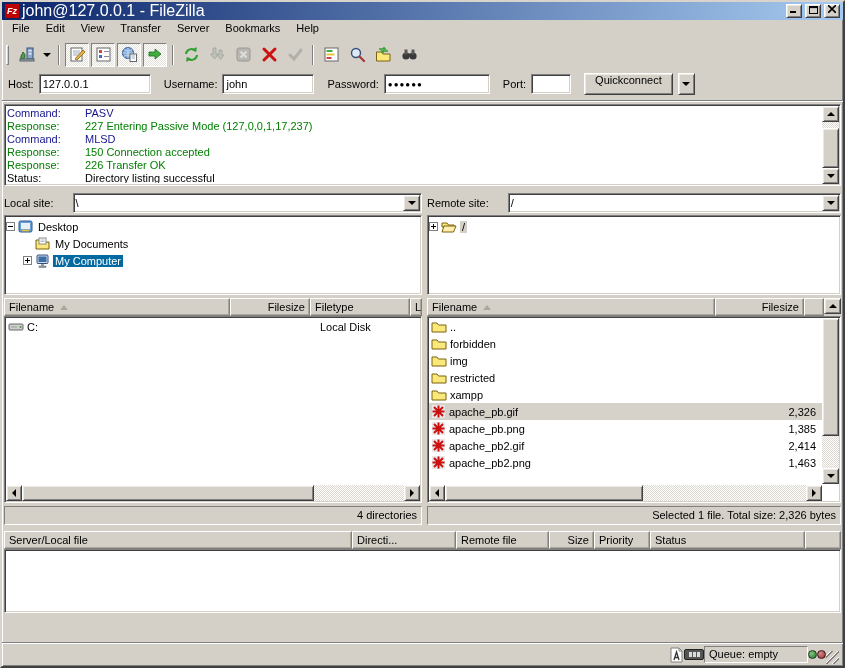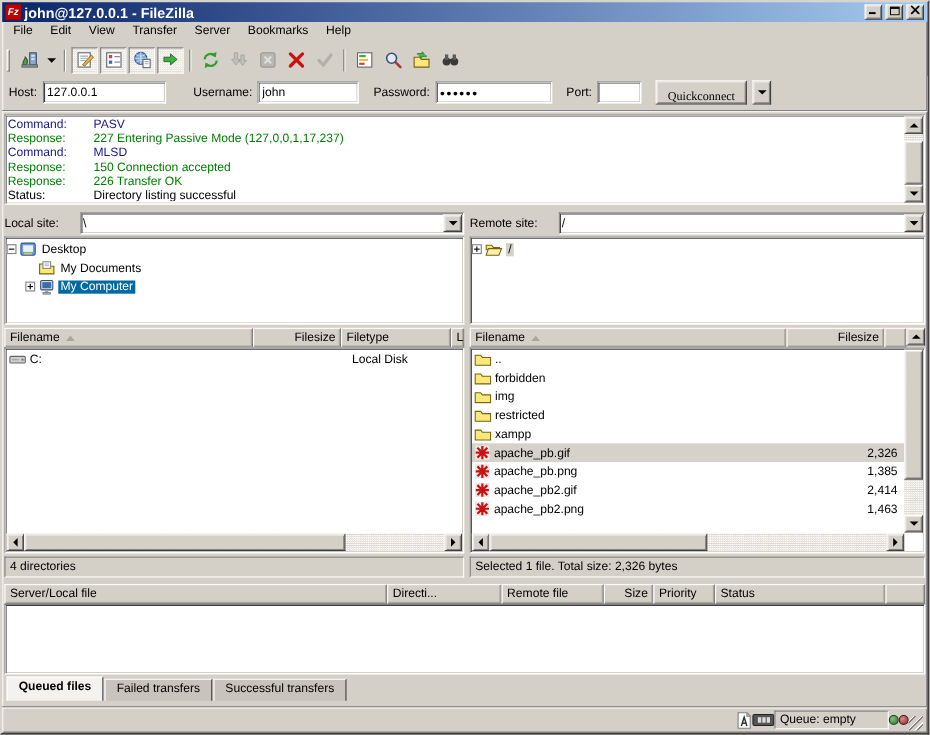--- a/index.html
+++ b/index.html
@@ -30,40 +30,40 @@
   .tri-d { width:0;height:0;border-left:4px solid transparent;border-right:4px solid transparent;border-top:4px solid #000; }
   .sbtrack { background-image:conic-gradient(#fff 25%,#dcd8d0 0 50%,#fff 0 75%,#dcd8d0 0); background-size:2px 2px; }
   .sbbtn { background:#d4d0c8; border:1px solid; border-color:#fff #404040 #404040 #fff;
            box-shadow: inset 1px 1px 0 #ece9e2, inset -1px -1px 0 #808080;
            display:flex; align-items:center; justify-content:center; }
   
   .titlebar { height:18px; display:flex; align-items:center; padding:0 3px; gap:3px;
               background:linear-gradient(90deg,#0a246a,#a6caf0); flex:0 0 auto; }
   .app-icon { width:14px; height:14px; background:#bf0000; color:#fff; font-weight:bold;
               font-size:9px; display:flex; align-items:center; justify-content:center; font-style:italic; }
-  .title-text { color:#fff; font-weight:bold; font-size:13px; flex:1; white-space:nowrap; }
+  .title-text { color:#fff; font-weight:normal; font-size:16px; flex:1; white-space:nowrap; }
   .winbtn { width:16px; height:14px; padding:0; }
   .winbtn svg { display:block; margin:auto; }
   
   .menubar { height:21px; display:flex; align-items:flex-start; padding:0 2px; flex:0 0 auto; }
   .menu-item { padding:2px 8px; cursor:default; }
   
   .toolbar { height:27px; display:flex; align-items:center; padding:0 4px; gap:2px; flex:0 0 auto; }
   .tb-grip { width:3px; height:20px; border:1px solid; border-color:#fff #808080 #808080 #fff; margin-right:4px; }
   .tb-sep { width:2px; height:20px; border-left:1px solid #808080; border-right:1px solid #fff; margin:0 3px; }
   .tb-btn { width:24px; height:24px; display:flex; align-items:center; justify-content:center; border:1px solid transparent; }
   .tb-btn.pressed { border-color:#808080 #fff #fff #808080;
                     background-image:conic-gradient(#fff 25%,#e4e1da 0 50%,#fff 0 75%,#e4e1da 0); background-size:2px 2px; }
   .tb-drop { width:12px; height:22px; display:flex; align-items:center; justify-content:center; }
   .dis { opacity:0.45; filter:grayscale(0.8); }
   
   .quickbar { height:33px; display:flex; align-items:center; padding:0 6px; gap:5px;
               border-bottom:1px solid #808080; box-shadow:0 1px 0 #fff; flex:0 0 auto; }
   .qc-input { background:#fff; height:20px; display:flex; align-items:center; padding:0 3px; }
-  .qc-btn { height:22px; padding:0 10px; display:flex; align-items:flex-end;font-family:Liberation Serif, serif; }
+  .qc-btn { height:22px; padding:0 10px; display:flex; align-items:flex-start; }
   .qc-drop { width:17px; height:22px; display:flex; align-items:center; justify-content:center; }
   
   .log-wrap { margin:3px 2px; height:82px; background:#fff; position:relative; flex:0 0 auto; }
   .log-lines { position:absolute; left:2px; top:2px; right:20px; bottom:2px; overflow:hidden; line-height:13px; }
   .log-label { display:inline-block; width:78px; }
   .log-line.command { color:#16168c; }
   .log-line.response { color:#008000; }
   .log-line.status { color:#000; }
   .vscroll { position:absolute; top:1px; right:1px; bottom:1px; width:17px; }
   .vscroll .sbbtn { position:absolute; left:0; width:17px; height:16px; }
@@ -90,21 +90,21 @@
   .listbox { position:relative; height:187px; background:#fff; flex:0 0 auto; }
   .listrows { position:absolute; left:1px; top:1px; right:1px; bottom:18px; overflow:hidden; }
   .listrows.with-vs { right:18px; }
   .lrow { height:17px; display:flex; align-items:center; gap:3px; padding-left:2px; white-space:nowrap; }
   .lrow .fsize { margin-left:auto; width:90px; text-align:right; padding-right:6px; flex:0 0 auto; }
   .lrow.selected { background:#d6d2ca; }
   .hscroll { position:absolute; left:1px; right:1px; bottom:1px; height:16px; }
   .hscroll .sbbtn { position:absolute; top:0; width:16px; height:16px; }
   .thumb { position:absolute; background:#d4d0c8; border:1px solid; border-color:#fff #404040 #404040 #fff;
            box-shadow: inset 1px 1px 0 #ece9e2, inset -1px -1px 0 #808080; }
-  .pane-status { height:19px; margin-top:3px; background:#d4d0c8; padding:2px 4px; white-space:nowrap; overflow:hidden; flex:0 0 auto; }
+  .pane-status { height:19px; margin-top:3px; background:#d4d0c8; padding:2px 4px; white-space:nowrap; overflow:hidden; flex:0 0 auto;text-align:right; }
   
   .queue { padding:0 2px; flex:0 0 auto; }
   .qlist { height:64px; background:#fff; }
   .tabs { display:flex; align-items:flex-end; height:24px; padding-left:2px; gap:1px; }
   .tab { height:20px; padding:2px 10px 0; border:1px solid; border-color:#fff #404040 #404040 #fff;
          background:#c8c4bc; border-bottom:none; }
   .tab.active { background:#f4f2ee; font-weight:bold; height:22px; border-bottom:none; }
   
   .statusbar { height:24px; margin-top:auto; border-top:1px solid #808080; box-shadow:0 1px 0 #fff inset;
                display:flex; align-items:center; justify-content:flex-end; gap:0; padding:2px 4px 2px 2px; flex:0 0 auto; }
@@ -260,21 +260,21 @@
         <rect x="10.5" y="3.5" width="3" height="5" fill="#5a5a5a"></rect>
       </svg>
     </div>
   </div>
 
   <div class="quickbar">
     <span>Host:</span>
     <div class="qc-input sunken" style="width:112px">
         <span>127.0.0.1</span>
       </div>
-    <span style="margin-left:20px">Username:</span>
+    <span style="margin-left:8px">Username:</span>
     <div class="qc-input sunken" style="width:92px">
         <span>john</span>
       </div>
     <span style="margin-left:8px">Password:</span>
     <div class="qc-input sunken" style="width:106px;font-size:8px;letter-spacing:1px">
         <span>●●●●●●</span>
       </div>
     <span style="margin-left:8px">Port:</span>
     <div class="qc-input sunken" style="width:40px">
         <span></span>
@@ -537,25 +537,20 @@
         </div>
       <div class="hcol" style="width:56px">
           <span>Priority</span>
         </div>
       <div class="hcol" style="width:155px">
           <span>Status</span>
         </div>
       <div class="hcol" style="flex:1"></div>
     </div>
     <div class="qlist sunken"></div>
-    <div class="tabs">
-      <div class="tab active">Queued files</div>
-      <div class="tab">Failed transfers</div>
-      <div class="tab">Successful transfers</div>
-    </div>
   </div>
 
   <div class="statusbar">
     <svg width="15" height="16" viewBox="0 0 15 16">
       <path d="M2 1 h8 l3 3 v11 h-11 Z" fill="#fff" stroke="#808080"></path>
       <path d="M10 1 v3 h3" fill="none" stroke="#808080"></path>
       <path d="M5 13 L7.5 5 L10 13 M6 10.5 h3" fill="none" stroke="#333" stroke-width="1.3"></path>
     </svg>
     <div class="badge">
         <i></i>

